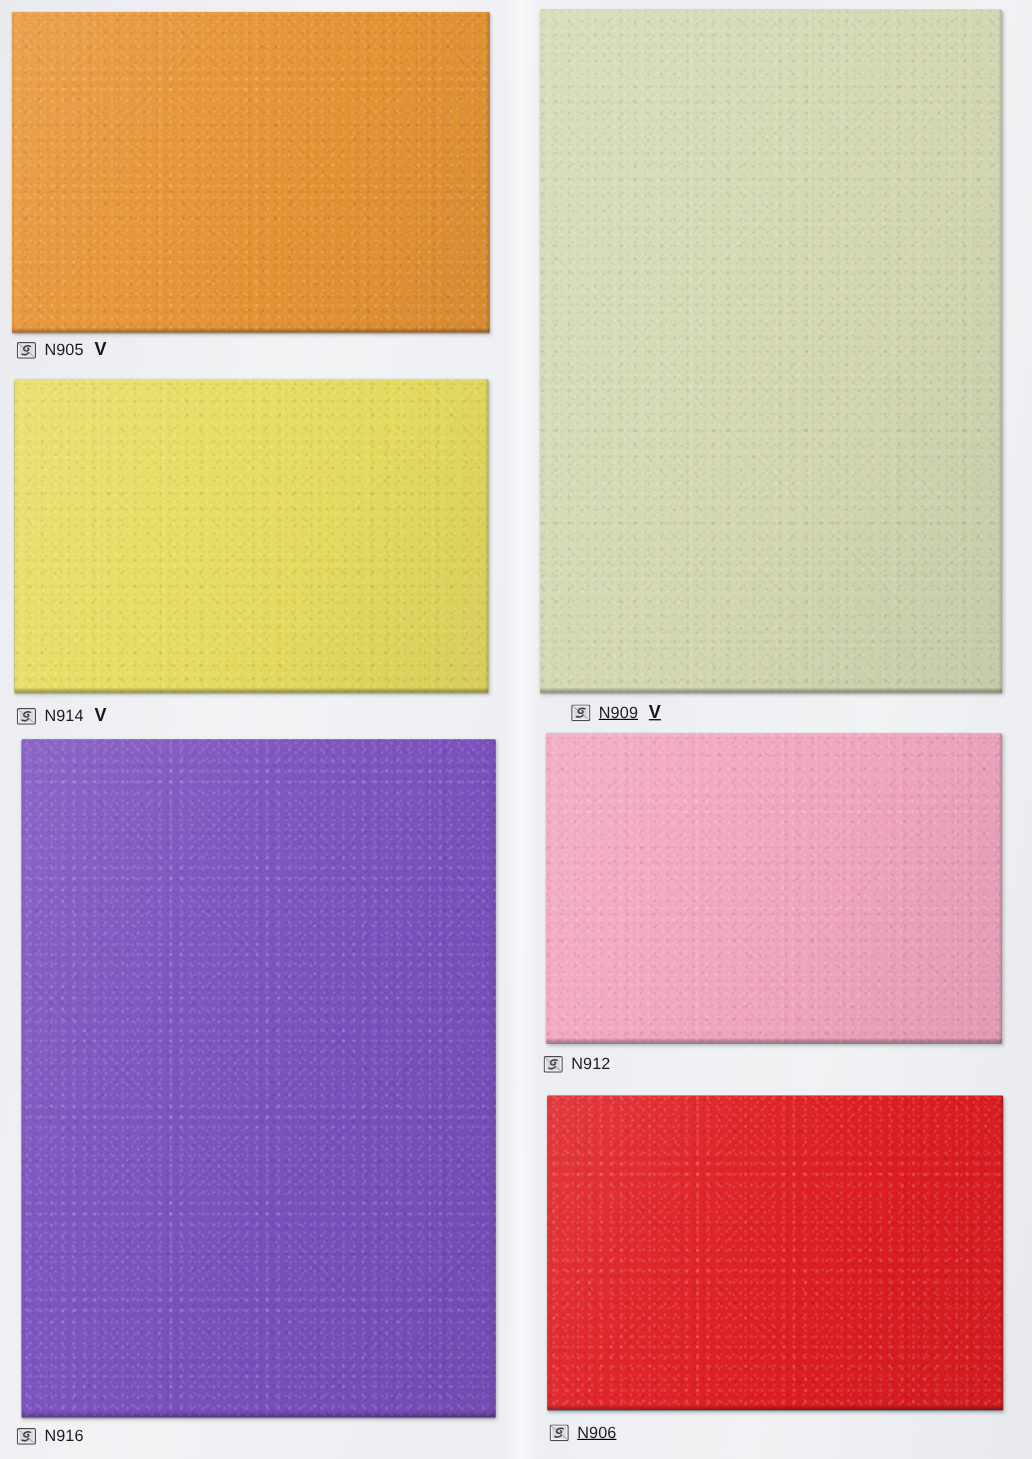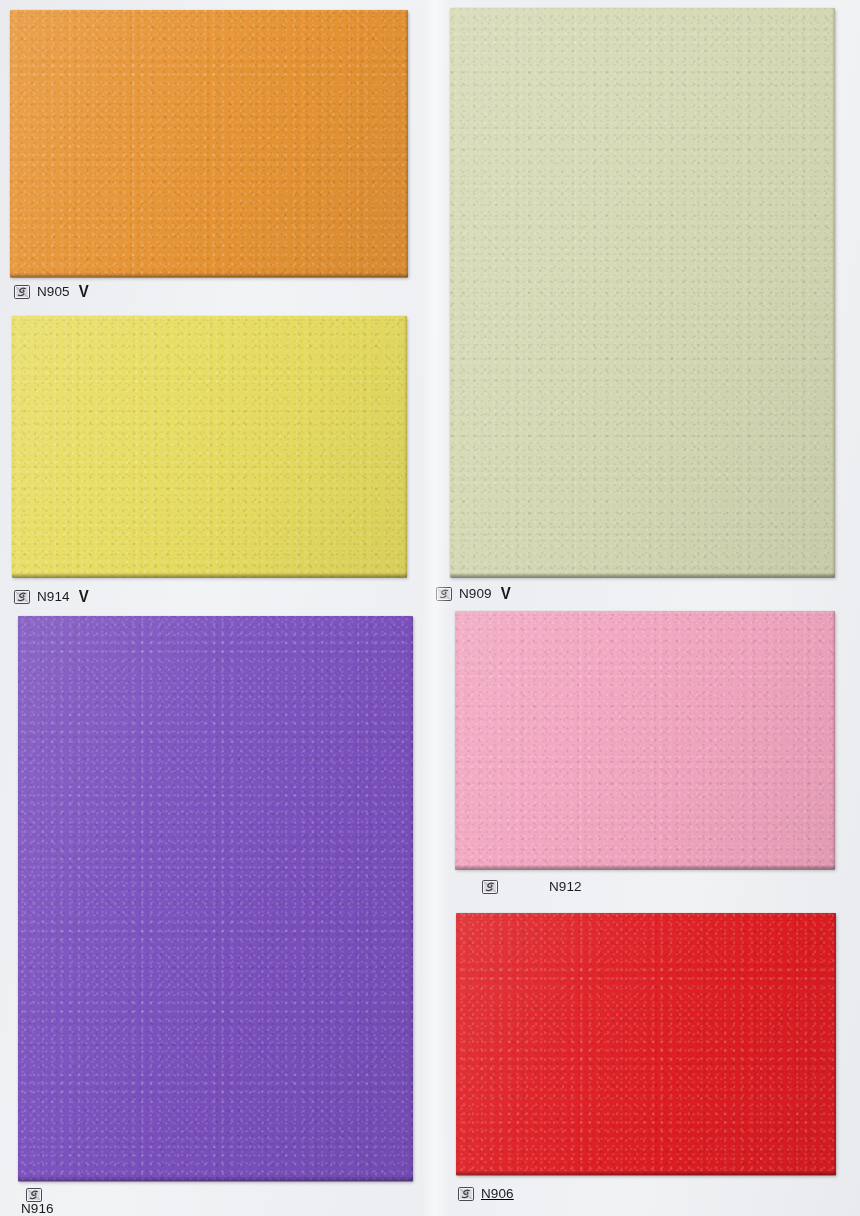--- a/index.html
+++ b/index.html
@@ -145,21 +145,21 @@
       </svg>
       <span class="code">N905</span>
       <span class="check">V</span>
     </div>
     <div class="swatch" style="left: 450px; top: 8px; width: 385px; height: 569px;">
       <div class="paper" style="background-color: rgb(213, 217, 179);">
         <div class="edge-bottom"></div>
         <div class="edge-right"></div>
       </div>
     </div>
-    <div class="caption" style="left: 436px; top: 585px;">
+    <div class="caption" style="left: 476px; top: 585px; text-decoration: underline;">
       <svg class="thumb-icon" viewBox="0 0 16 14" xmlns="http://www.w3.org/2000/svg">
         <rect x="0.5" y="0.5" width="15" height="13" rx="1.2" fill="#f4f4f6" stroke="#4a4a52" stroke-width="1"></rect>
         <rect x="2.2" y="2.1" width="11.6" height="9.8" fill="#d9d9de"></rect>
         <path d="M11.3 3.6c-2.0-0.9-4.4-0.2-5.3 1.3-0.5 0.9-0.1 1.9 0.9 2.3 1.1 0.4 2.4 0.1 2.9-0.6 0.4-0.6 0.0-1.2-0.7-1.4" fill="none" stroke="#3a3a42" stroke-width="1.25" stroke-linecap="round"></path>
         <path d="M4.4 10.1c2.0 0.9 4.5 0.3 5.4-1.2" fill="none" stroke="#3a3a42" stroke-width="1.25" stroke-linecap="round"></path>
         <path d="M1.2 1.2 L14.8 12.8" stroke="#6d6d76" stroke-width="0.8" opacity="0.55"></path>
       </svg>
       <span class="code">N909</span>
       <span class="check">V</span>
     </div>
@@ -179,37 +179,37 @@
       </svg>
       <span class="code">N914</span>
       <span class="check">V</span>
     </div>
     <div class="swatch" style="left: 455px; top: 611px; width: 380px; height: 258px;">
       <div class="paper" style="background-color: rgb(242, 165, 192);">
         <div class="edge-bottom"></div>
         <div class="edge-right"></div>
       </div>
     </div>
-    <div class="caption" style="left: 482px; top: 878px; gap: 44px;">
+    <div class="caption" style="left: 453px; top: 878px;">
       <svg class="thumb-icon" viewBox="0 0 16 14" xmlns="http://www.w3.org/2000/svg">
         <rect x="0.5" y="0.5" width="15" height="13" rx="1.2" fill="#f4f4f6" stroke="#4a4a52" stroke-width="1"></rect>
         <rect x="2.2" y="2.1" width="11.6" height="9.8" fill="#d9d9de"></rect>
         <path d="M11.3 3.6c-2.0-0.9-4.4-0.2-5.3 1.3-0.5 0.9-0.1 1.9 0.9 2.3 1.1 0.4 2.4 0.1 2.9-0.6 0.4-0.6 0.0-1.2-0.7-1.4" fill="none" stroke="#3a3a42" stroke-width="1.25" stroke-linecap="round"></path>
         <path d="M4.4 10.1c2.0 0.9 4.5 0.3 5.4-1.2" fill="none" stroke="#3a3a42" stroke-width="1.25" stroke-linecap="round"></path>
         <path d="M1.2 1.2 L14.8 12.8" stroke="#6d6d76" stroke-width="0.8" opacity="0.55"></path>
       </svg>
       <span class="code">N912</span>
     </div>
     <div class="swatch" style="left: 18px; top: 616px; width: 395px; height: 565px;">
       <div class="paper" style="background-color: rgb(123, 80, 191);">
         <div class="edge-bottom"></div>
         <div class="edge-right"></div>
       </div>
     </div>
-    <div class="caption" style="left: 14px; top: 1188px; flex-direction: column;">
+    <div class="caption" style="left: 14px; top: 1188px;">
       <svg class="thumb-icon" viewBox="0 0 16 14" xmlns="http://www.w3.org/2000/svg">
         <rect x="0.5" y="0.5" width="15" height="13" rx="1.2" fill="#f4f4f6" stroke="#4a4a52" stroke-width="1"></rect>
         <rect x="2.2" y="2.1" width="11.6" height="9.8" fill="#d9d9de"></rect>
         <path d="M11.3 3.6c-2.0-0.9-4.4-0.2-5.3 1.3-0.5 0.9-0.1 1.9 0.9 2.3 1.1 0.4 2.4 0.1 2.9-0.6 0.4-0.6 0.0-1.2-0.7-1.4" fill="none" stroke="#3a3a42" stroke-width="1.25" stroke-linecap="round"></path>
         <path d="M4.4 10.1c2.0 0.9 4.5 0.3 5.4-1.2" fill="none" stroke="#3a3a42" stroke-width="1.25" stroke-linecap="round"></path>
         <path d="M1.2 1.2 L14.8 12.8" stroke="#6d6d76" stroke-width="0.8" opacity="0.55"></path>
       </svg>
       <span class="code">N916</span>
     </div>
     <div class="swatch" style="left: 456px; top: 913px; width: 380px; height: 262px;">

